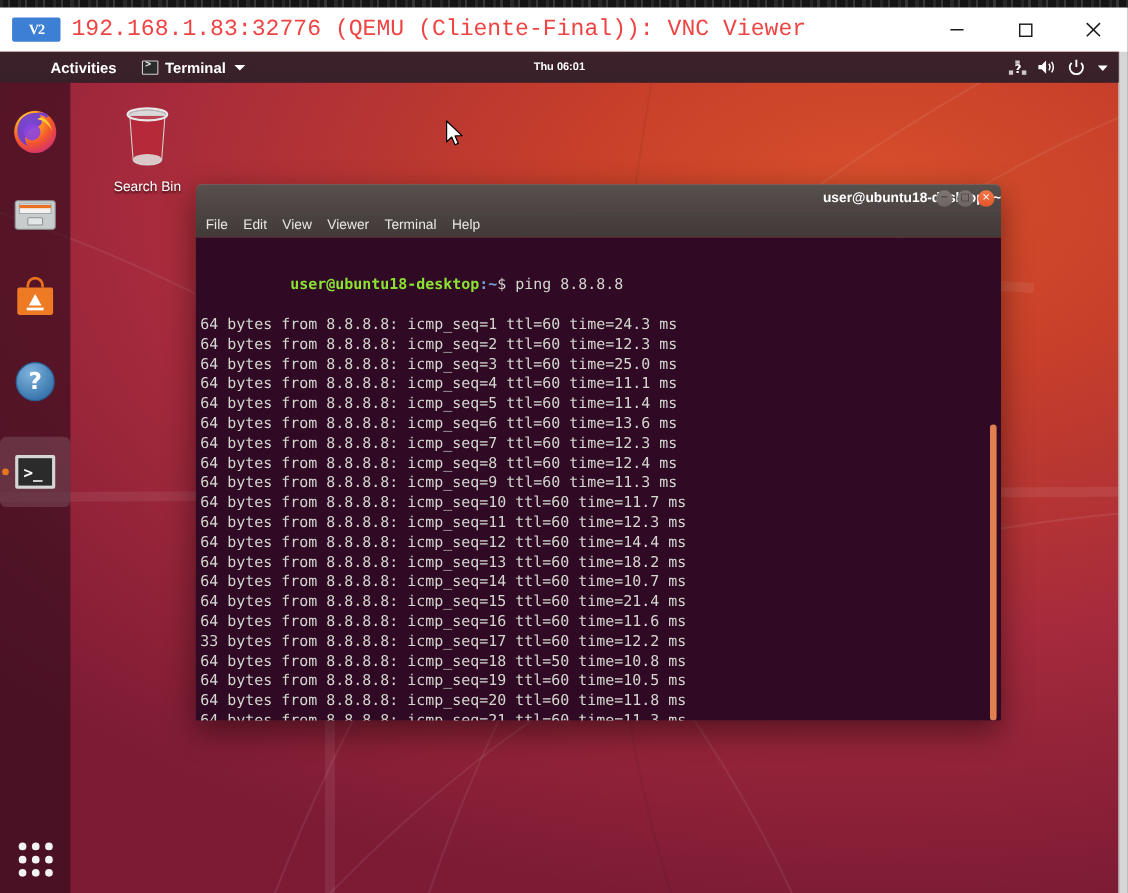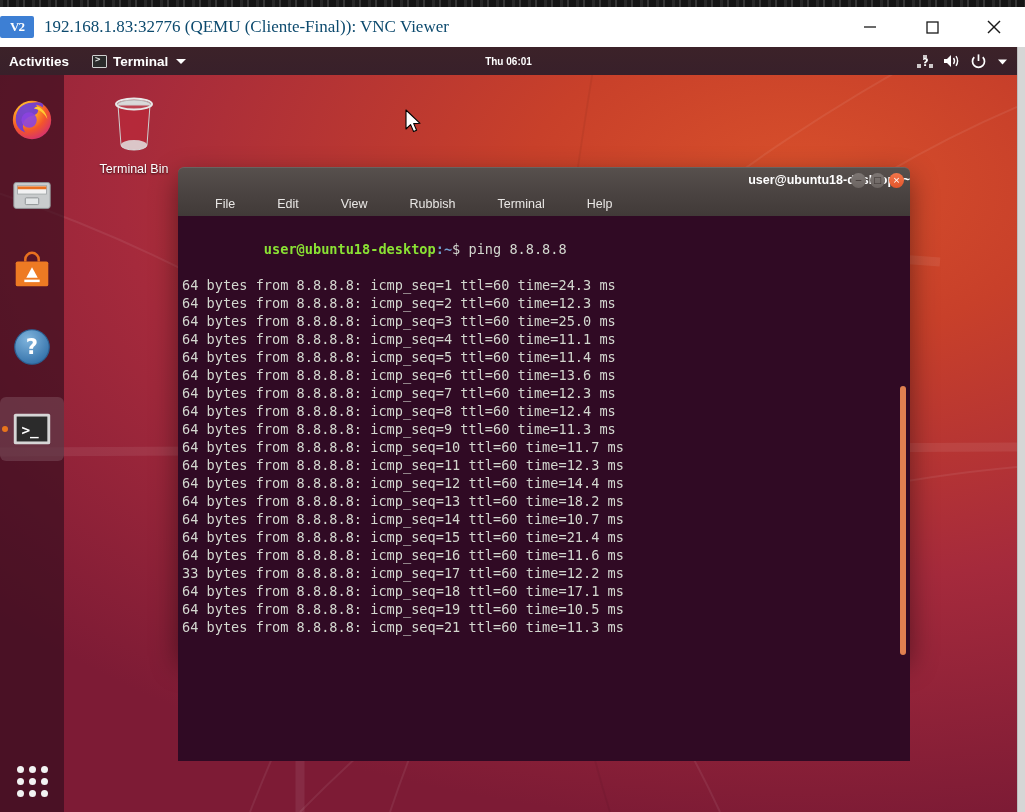--- a/index.html
+++ b/index.html
@@ -29,31 +29,31 @@
   .vnc-window {
     position: absolute; left: 0; top: 7px; width: 1025px; height: 805px;
     background: #ffffff;
   }
   .vnc-titlebar {
     position: absolute; left: 0; top: 0; width: 1025px; height: 40px;
     background: #ffffff;
     display: flex; align-items: center;
   }
   .vnc-logo {
-    width: 34px; height: 22px; margin-right: 10px;
+    width: 44px; height: 22px; margin-left: 11px; margin-right: 10px;
     background: #3d7fd4; border-radius: 2px;
     display: flex; align-items: center; justify-content: center;
     color: #fff; font-size: 13px; font-weight: bold;
     font-family: "Liberation Serif", serif;
     letter-spacing: -1px;
     flex: none;
   }
   .vnc-title {
-    font-size: 17px; color: #0c4a6e; white-space: nowrap;
-    font-family: Liberation Serif, serif;
+    font-size: 21px; color: #ef4444; white-space: nowrap;
+    font-family: Liberation Mono, monospace;
   }
   .vnc-controls {
     position: absolute; right: 0; top: 0; height: 40px;
     display: flex; align-items: center;
   }
   .vnc-btn {
     width: 62px; height: 40px;
     display: flex; align-items: center; justify-content: center;
   }
   .vnc-btn svg { display: block; }
@@ -70,20 +70,21 @@
   }
 
   
   .gnome-topbar {
     position: absolute; left: 0; top: 0; width: 1017px; height: 28px;
     background: linear-gradient(180deg, #3c2229 0%, #38202a 100%);
     background-color: rgba(20,10,14,.82);
     display: flex; align-items: center;
     color: #fff; font-size: 13.5px; font-weight: bold;
     z-index: 40;
+    padding-left: 37px;
   }
   .gnome-topbar .act { margin-left: 9px; }
   .tb-app {
     display: flex; align-items: center; gap: 6px; margin-left: 23px;
   }
   .tb-app-icon {
     width: 15px; height: 13px; background: #2b2b2b;
     border: 1px solid #cfcfcf; border-radius: 1px;
     position: relative;
   }
@@ -184,28 +185,27 @@
     color: #fff;
   }
   .term-menubar {
     height: 25px; width: 100%;
     background: linear-gradient(180deg, #4b4442 0%, #413a38 100%);
     display: flex; align-items: center; padding-left: 9px; gap: 14px;
   }
   .term-menubar span {
     color: #e9e7e5; font-size: 12.5px;
     font-family: "Liberation Sans", sans-serif;
-    margin-left: 28px;
   }
   .term-body {
     position: relative;
-    width: 100%; height: 545px;
+    width: 100%; height: 439px;
     background: #300a24;
     overflow: hidden;
-    padding: 6px 0 0 2px;
+    padding: 16px 0 0 2px;
   }
   .term-line {
     font-family: "DejaVu Sans Mono", monospace;
     font-size: 13.6px;
     line-height: 18px;
     color: #d3d7cf;
     white-space: pre;
     padding-left: 2px;
   }
   .p-user { color: #8ae234; font-weight: bold; }
@@ -389,39 +389,39 @@
     </div>
 
     <div class="trash">
       <svg width="54" height="60" viewBox="0 0 54 60">
         <ellipse cx="27" cy="10" rx="17" ry="5" fill="#d9d9d9" stroke="#b6b6b6"></ellipse>
         <path d="M11 10 L14 50 a13 5 0 0 0 26 0 L43 10 Z" fill="#b7293a" opacity=".85"></path>
         <path d="M11 10 L14 50 a13 5 0 0 0 26 0 L43 10 Z" fill="none" stroke="#cfcfcf" stroke-width="1"></path>
         <ellipse cx="27" cy="50" rx="13" ry="5" fill="#e2e2e2" opacity=".85"></ellipse>
         <ellipse cx="27" cy="9" rx="18" ry="5.5" fill="none" stroke="#e8e8e8" stroke-width="2"></ellipse>
       </svg>
-      <div class="trash-label">Terminal Bin</div>
+      <div class="trash-label">Search Bin</div>
     </div>
 
     <div class="term-win">
 
       <div class="term-titlebar">
         <div class="term-title">user@ubuntu18-desktop: ~</div>
         <div class="term-wbtns">
           <div class="wbtn">−</div>
           <div class="wbtn">□</div>
           <div class="wbtn close">×</div>
         </div>
       </div>
 
       <div class="term-menubar">
         <span>File</span>
         <span>Edit</span>
         <span>View</span>
-        <span>Rubbish</span>
+        <span>Viewer</span>
         <span>Terminal</span>
         <span>Help</span>
       </div>
 
       <div class="term-body">
 
         <div class="term-line">
           <span class="p-user">user@ubuntu18-desktop</span><span class="p-path">:~</span><span class="p-dollar">$</span><span class="p-cmd"> ping 8.8.8.8</span>
         </div>
 
@@ -436,22 +436,23 @@
             <div class="term-line">64 bytes from 8.8.8.8: icmp_seq=8 ttl=60 time=12.4 ms</div>
             <div class="term-line">64 bytes from 8.8.8.8: icmp_seq=9 ttl=60 time=11.3 ms</div>
             <div class="term-line">64 bytes from 8.8.8.8: icmp_seq=10 ttl=60 time=11.7 ms</div>
             <div class="term-line">64 bytes from 8.8.8.8: icmp_seq=11 ttl=60 time=12.3 ms</div>
             <div class="term-line">64 bytes from 8.8.8.8: icmp_seq=12 ttl=60 time=14.4 ms</div>
             <div class="term-line">64 bytes from 8.8.8.8: icmp_seq=13 ttl=60 time=18.2 ms</div>
             <div class="term-line">64 bytes from 8.8.8.8: icmp_seq=14 ttl=60 time=10.7 ms</div>
             <div class="term-line">64 bytes from 8.8.8.8: icmp_seq=15 ttl=60 time=21.4 ms</div>
             <div class="term-line">64 bytes from 8.8.8.8: icmp_seq=16 ttl=60 time=11.6 ms</div>
             <div class="term-line">33 bytes from 8.8.8.8: icmp_seq=17 ttl=60 time=12.2 ms</div>
-            <div class="term-line">64 bytes from 8.8.8.8: icmp_seq=18 ttl=60 time=17.1 ms</div>
+            <div class="term-line">64 bytes from 8.8.8.8: icmp_seq=18 ttl=50 time=10.8 ms</div>
             <div class="term-line">64 bytes from 8.8.8.8: icmp_seq=19 ttl=60 time=10.5 ms</div>
+            <div class="term-line">64 bytes from 8.8.8.8: icmp_seq=20 ttl=60 time=11.8 ms</div>
             <div class="term-line">64 bytes from 8.8.8.8: icmp_seq=21 ttl=60 time=11.3 ms</div>
           </div>
 
         <div class="term-scrollbar">
           <div class="thumb"></div>
         </div>
       </div>
     </div>
 
     <div class="cursor">

